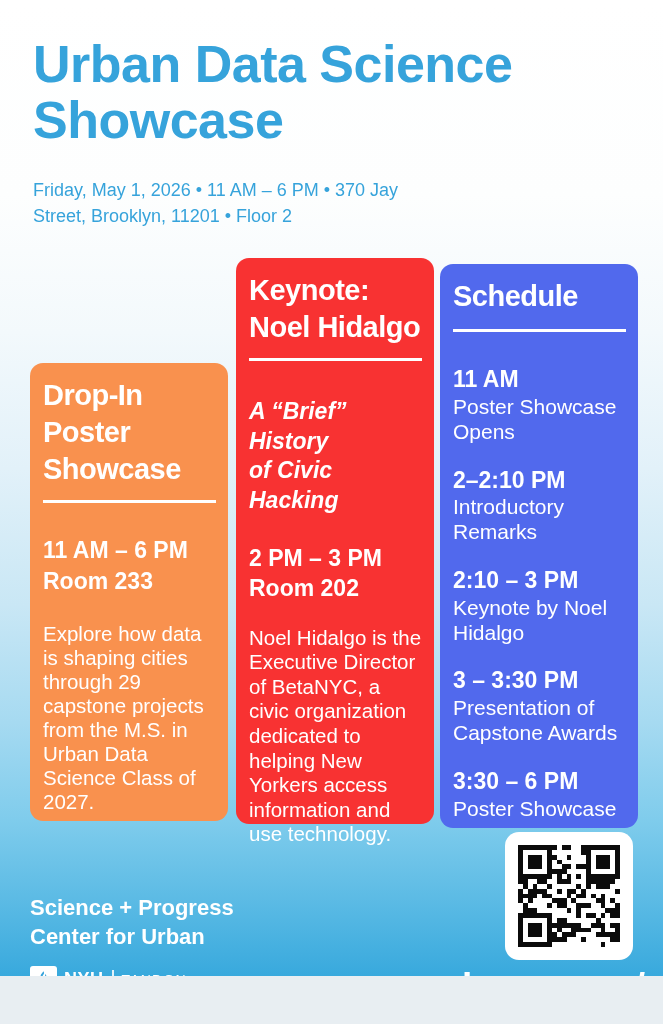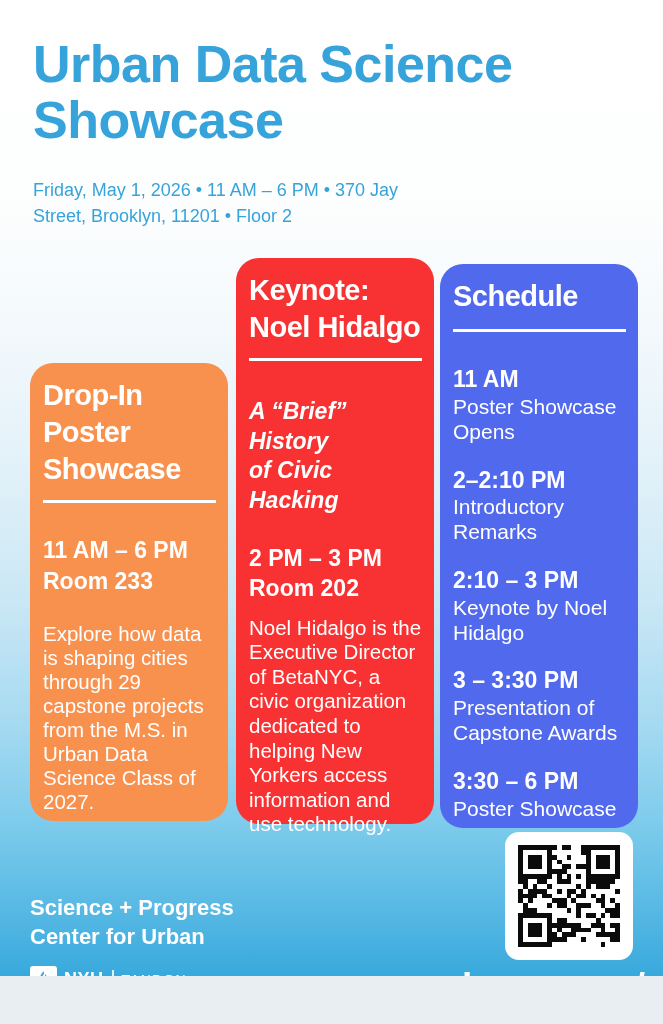--- a/index.html
+++ b/index.html
@@ -19,39 +19,39 @@
     font-size:52px;font-weight:bold;line-height:1.08;
     letter-spacing:-0.5px;color:#36a3db;
     white-space:pre-line;margin:0;
   }
   .details{
     position:absolute;left:33px;top:178px;width:600px;
     font-size:18px;font-weight:500;line-height:1.42;color:#36a3db;
   }
   
   .card{
-    position:absolute;border-radius:23px;color:#ffffff;
+    position:absolute;border-radius:13px;color:#ffffff;
     padding:14px 12px 14px 13px;box-sizing:border-box;
   }
   .card-orange{left:30px;top:363px;width:198px;height:458px;background:#f9914e;}
   .card-red{left:236px;top:258px;width:198px;height:566px;background:#f83232;}
   .card-blue{left:440px;top:264px;width:198px;height:564px;background:#5169ed;}
   .card h2{
     margin:0;font-size:29px;font-weight:bold;line-height:1.28;
     letter-spacing:-0.5px;white-space:pre-line;
   }
   .rule{height:3px;background:#ffffff;border:0;margin:12px 0 0 0;}
   .time-block{margin-top:32px;font-size:23px;font-weight:bold;line-height:1.32;}
   .card-red .time-block{margin-top:28px;}
   .talk-title{
     margin-top:36px;font-size:23px;font-weight:bold;font-style:italic;
     line-height:1.28;white-space:pre-line;
   }
   .card-body{margin-top:26px;font-size:20.5px;line-height:1.17;}
-  .card-red .card-body{margin-top:12px;line-height:1.2;}
+  .card-red .card-body{margin-top:22px;line-height:1.2;}
   .card-blue .rule{margin-top:14px;}
   .sched-list{margin-top:33px;}
   .sched-item{margin-bottom:21px;}
   .sched-time{font-size:23px;font-weight:bold;line-height:1.3;}
   .sched-event{font-size:21px;line-height:1.18;}
   
   .org-name{
     position:absolute;left:30px;top:894px;
     font-size:22px;font-weight:bold;line-height:1.3;color:#ffffff;
   }

